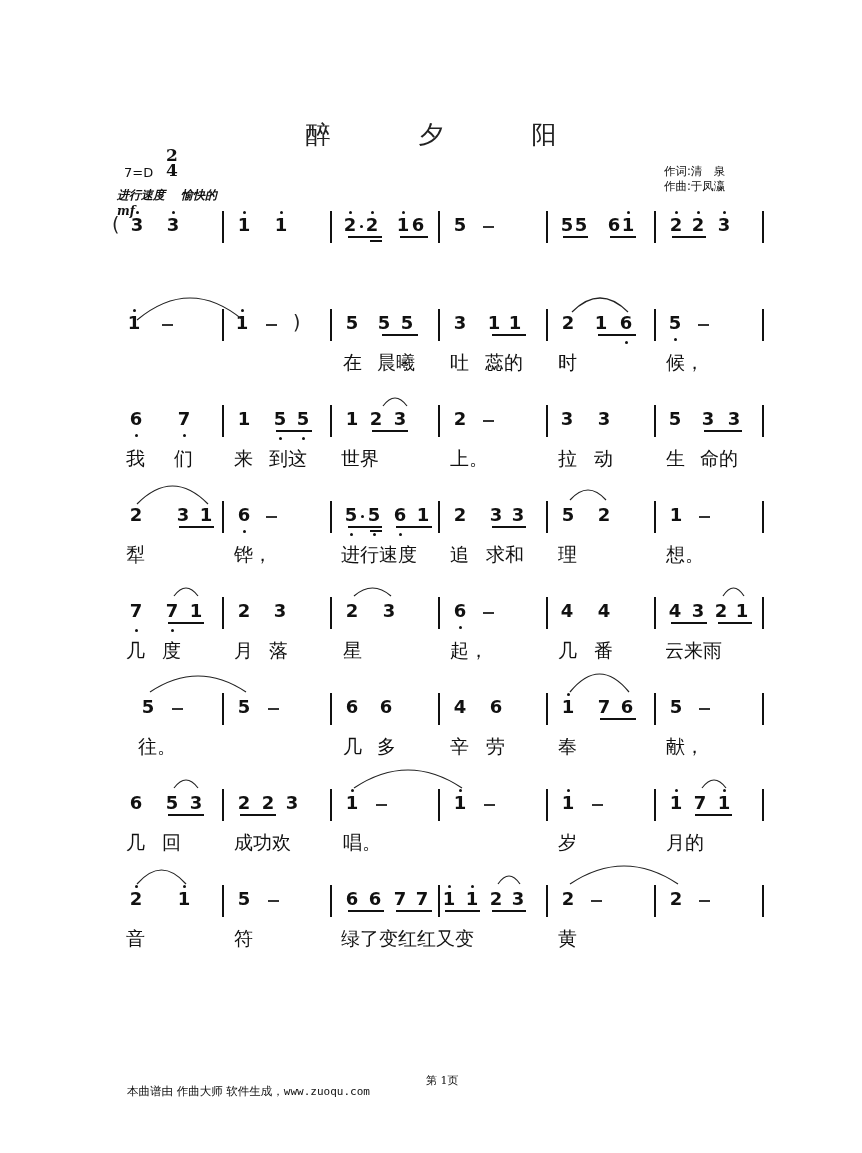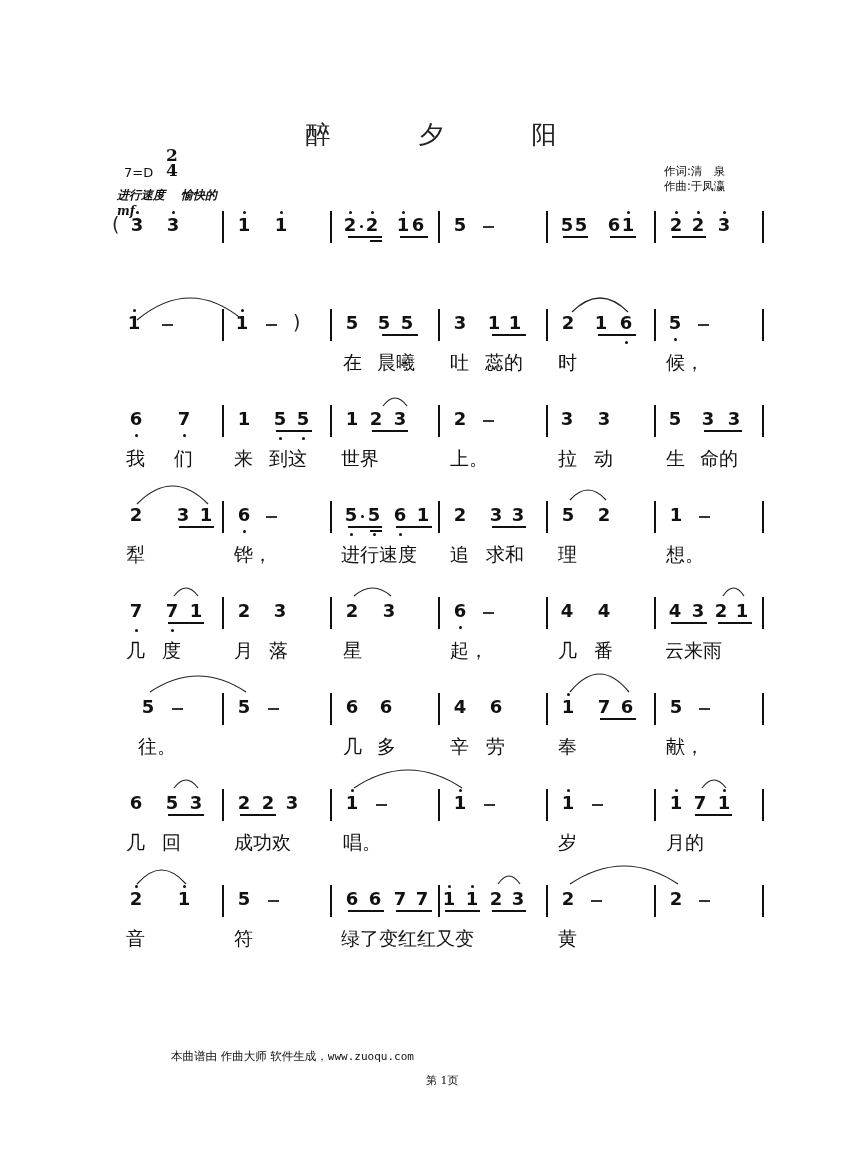--- a/index.html
+++ b/index.html
@@ -15,21 +15,21 @@
   .barline{position:absolute;width:1.5px;background:#111;height:32px;}
   .note{position:absolute;font-weight:bold;font-size:18px;line-height:20px;width:14px;text-align:center;font-family:"DejaVu Sans","Liberation Sans",sans-serif;}
   .dash{position:absolute;width:11px;height:1.5px;background:#333;}
   .dot-up{position:absolute;width:3px;height:3px;border-radius:50%;background:#111;}
   .dot-down{position:absolute;width:3px;height:3px;border-radius:50%;background:#111;}
   .aug{position:absolute;width:3px;height:3px;border-radius:50%;background:#111;}
   .uline{position:absolute;height:1.5px;background:#111;}
   .lyric{position:absolute;font-size:19px;line-height:22px;font-family:"DejaVu Sans","Liberation Sans",sans-serif;color:#111;}
   svg.slurs{position:absolute;left:0;top:0;width:862px;height:1153px;pointer-events:none;}
   .footer-page{position:absolute;left:426px;top:1073px;font-size:11px;font-family:"DejaVu Serif",serif;}
-  .footer-note{position:absolute;left:127px;top:1049px;font-size:11.5px;margin-left:44px;}
+  .footer-note{position:absolute;left:127px;top:1084px;font-size:11.5px;}
   .footer-note .url{font-family:"DejaVu Sans Mono","Liberation Mono",monospace;font-size:11px;}
 </style>
 </head>
 <body>
 
 <div class="title">醉 夕 阳</div>
 <div class="key">7=D</div>
 <div class="timesig">
   <div>2</div>
   <div>4</div>

